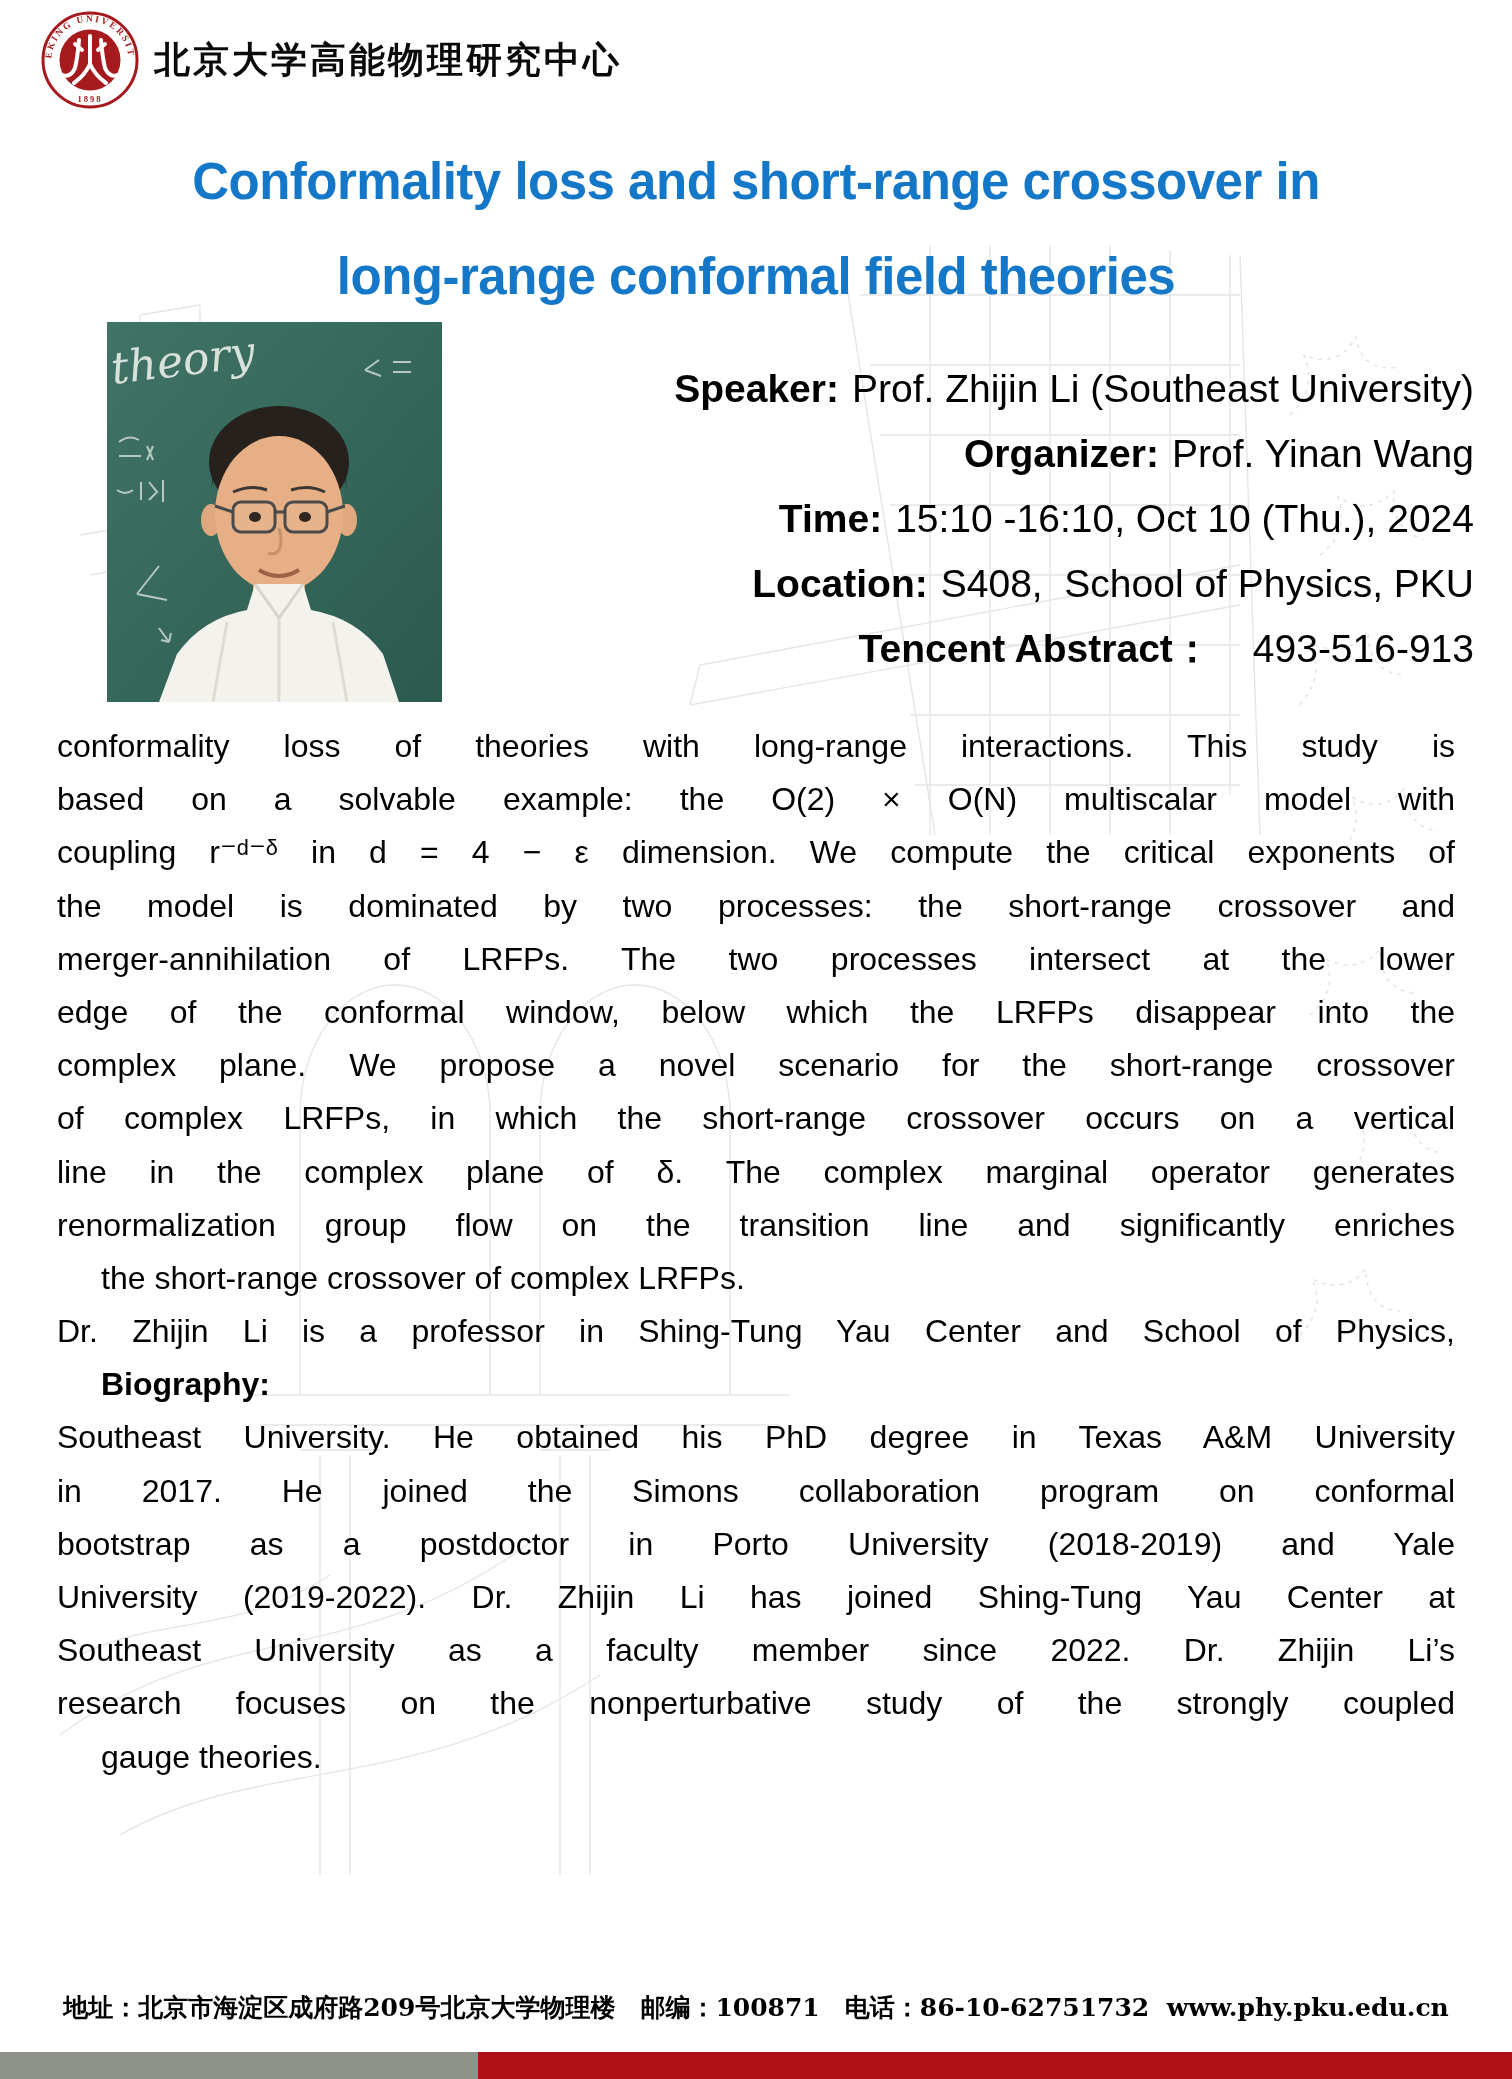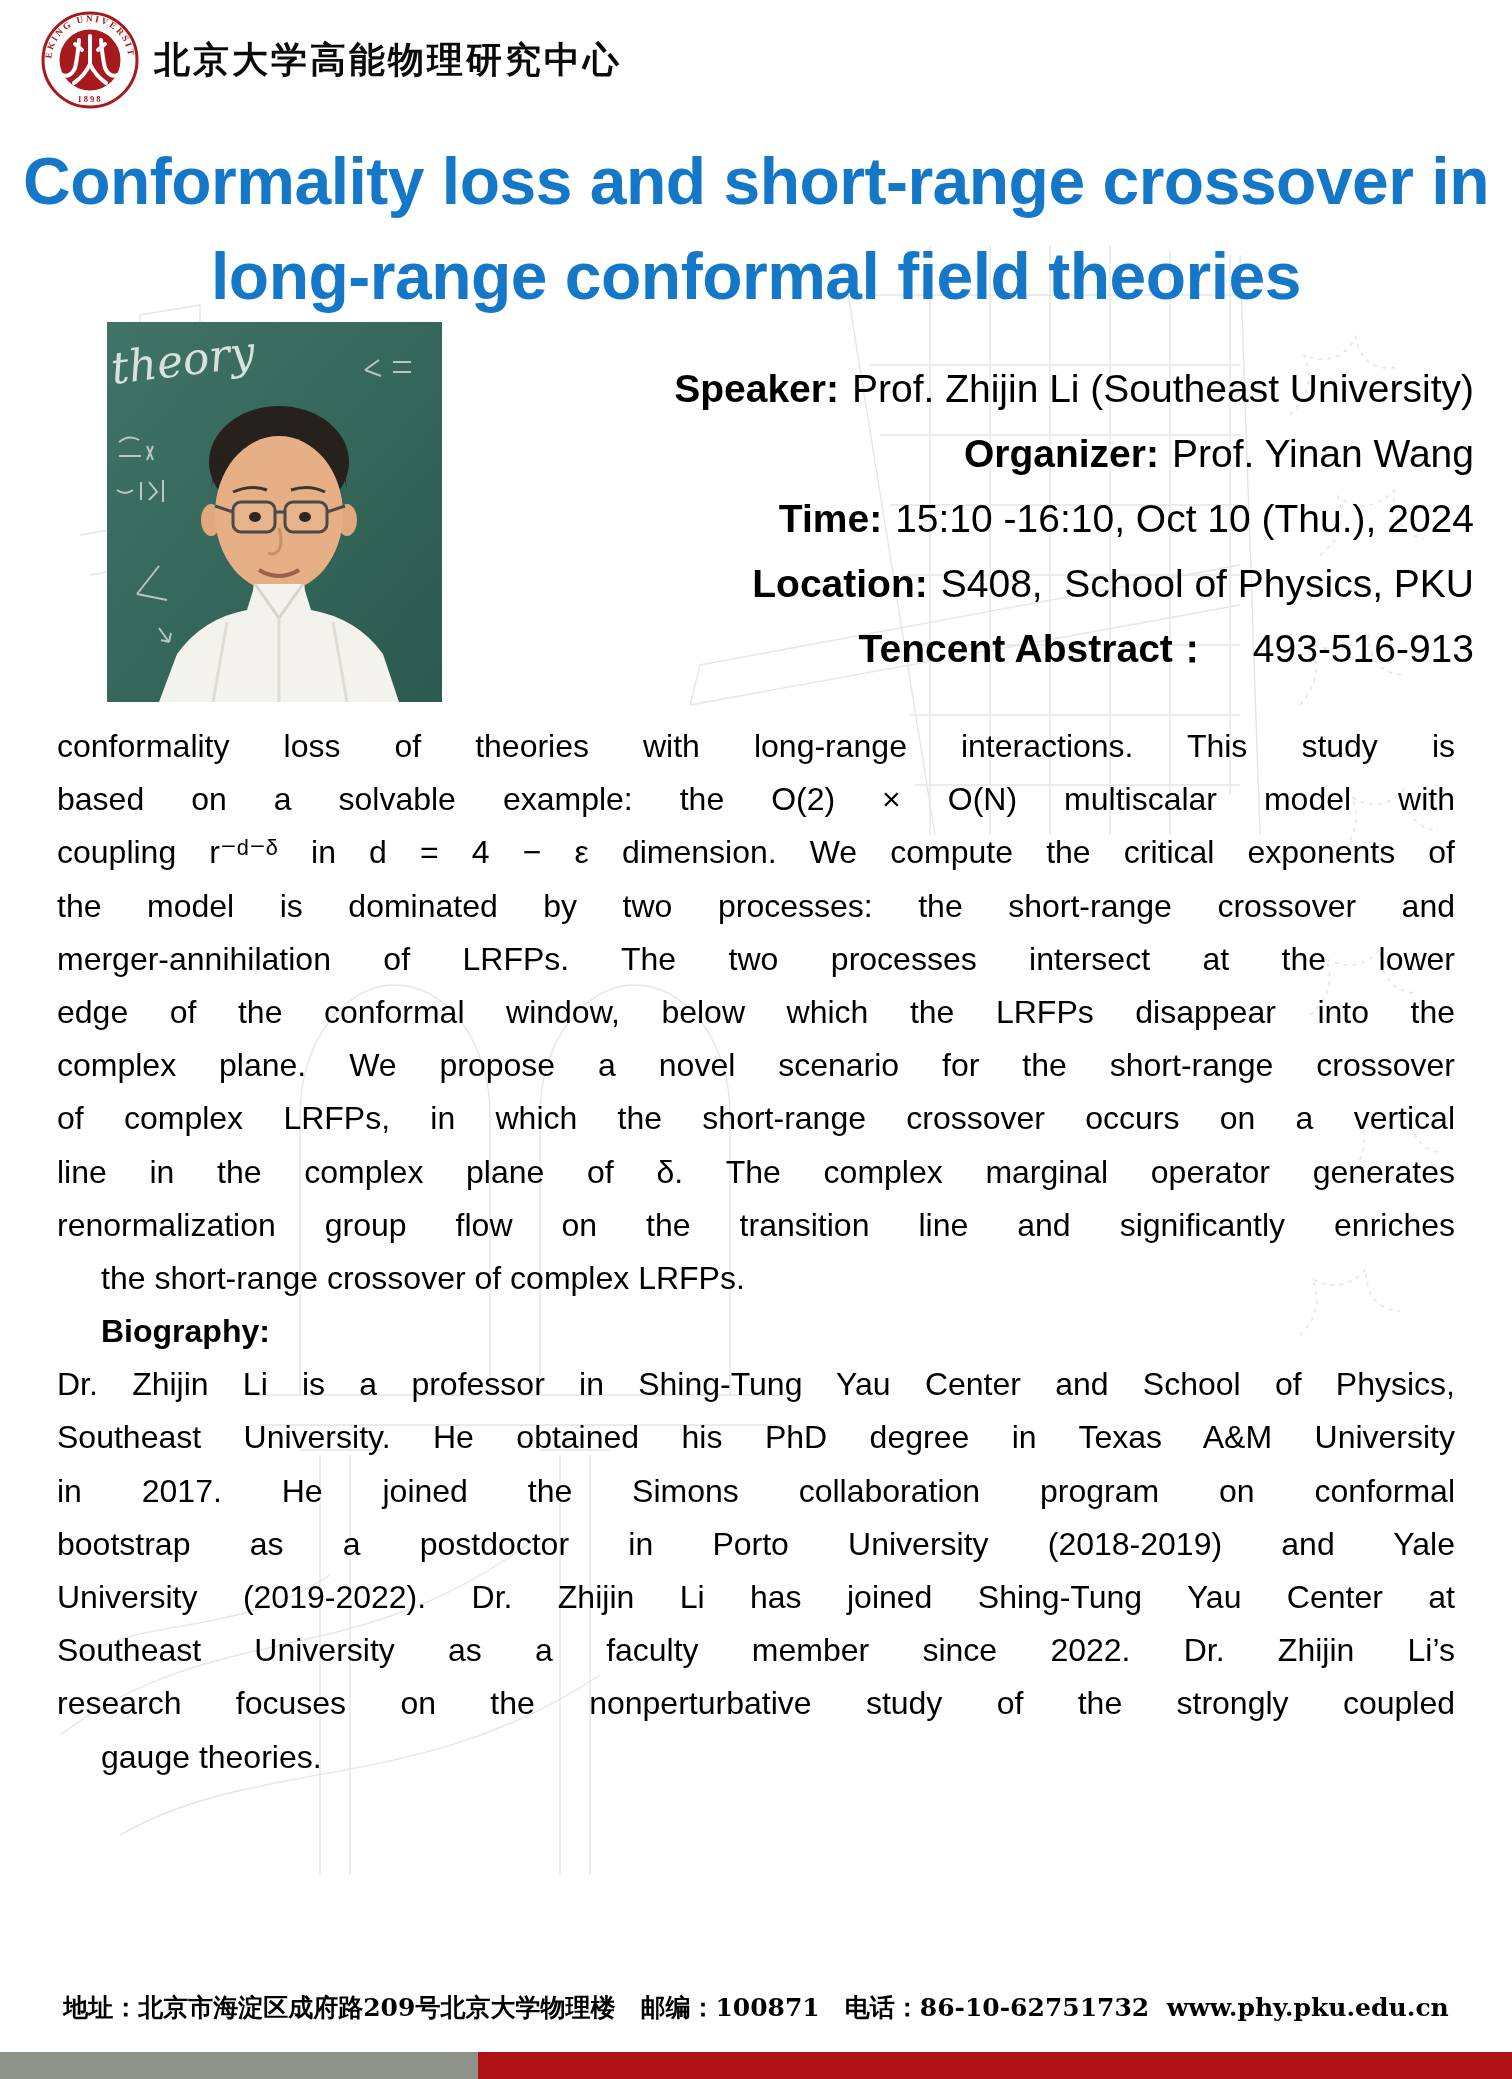--- a/index.html
+++ b/index.html
@@ -7,21 +7,21 @@
         font-family:"Liberation Sans","DejaVu Sans",sans-serif;color:#000;}
   
   .watermark{position:absolute;left:0;top:235px;width:1512px;height:1740px;pointer-events:none;}
   
   .brand{position:absolute;left:40px;top:10px;display:flex;align-items:center;gap:14px;}
   .seal{width:100px;height:100px;flex:0 0 auto;}
   .org-name{font-size:36px;font-weight:600;letter-spacing:3px;color:#0a0a0a;
             font-family:"DejaVu Sans","Liberation Sans",sans-serif;}
   
   .title{position:absolute;left:0;top:134px;width:1512px;text-align:center;
-         color:#1577C8;font-weight:bold;font-size:66px;line-height:95px;letter-spacing:-0.5px;}
+         color:#1577C8;font-weight:bold;font-size:51px;line-height:95px;letter-spacing:-0.5px;}
   
   .photo{position:absolute;left:107px;top:322px;width:335px;height:380px;overflow:hidden;}
   
   .info{position:absolute;left:534px;top:356px;width:940px;font-size:39px;}
   .info .row{height:65px;display:flex;align-items:center;white-space:pre-wrap;justify-content:flex-end;}
   .info .lab{font-weight:bold;margin-right:13px;}
   .info .row.tencent .val{margin-left:28px;}
   
   .bodytext{position:absolute;left:57px;top:720px;width:1398px;font-size:32px;color:#000;}
   .tl{height:53.2px;line-height:53.2px;white-space:nowrap;}
@@ -175,24 +175,24 @@
     <div class="tl jl">coupling r⁻ᵈ⁻ᵟ in d = 4 − ε dimension. We compute the critical exponents of</div>
     <div class="tl jl">the model is dominated by two processes: the short-range crossover and</div>
     <div class="tl jl">merger-annihilation of LRFPs. The two processes intersect at the lower</div>
     <div class="tl jl">edge of the conformal window, below which the LRFPs disappear into the</div>
     <div class="tl jl">complex plane. We propose a novel scenario for the short-range crossover</div>
     <div class="tl jl">of complex LRFPs, in which the short-range crossover occurs on a vertical</div>
     <div class="tl jl">line in the complex plane of δ. The complex marginal operator generates</div>
     <div class="tl jl">renormalization group flow on the transition line and significantly enriches</div>
     <div class="tl ll">the short-range crossover of complex LRFPs.</div>
 
+    <div class="tl jl">Dr. Zhijin Li is a professor in Shing-Tung Yau Center and School of Physics,</div>
     <div class="tl ll">
       <span class="lab-inline">Biography:</span>
     </div>
-    <div class="tl jl">Dr. Zhijin Li is a professor in Shing-Tung Yau Center and School of Physics,</div>
     <div class="tl jl">Southeast University. He obtained his PhD degree in Texas A&amp;M University</div>
     <div class="tl jl">in 2017. He joined the Simons collaboration program on conformal</div>
     <div class="tl jl">bootstrap as a postdoctor in Porto University (2018-2019) and Yale</div>
     <div class="tl jl">University (2019-2022). Dr. Zhijin Li has joined Shing-Tung Yau Center at</div>
     <div class="tl jl">Southeast University as a faculty member since 2022. Dr. Zhijin Li’s</div>
     <div class="tl jl">research focuses on the nonperturbative study of the strongly coupled</div>
     <div class="tl ll">gauge theories.</div>
   </div>
 
   <div class="footer">

